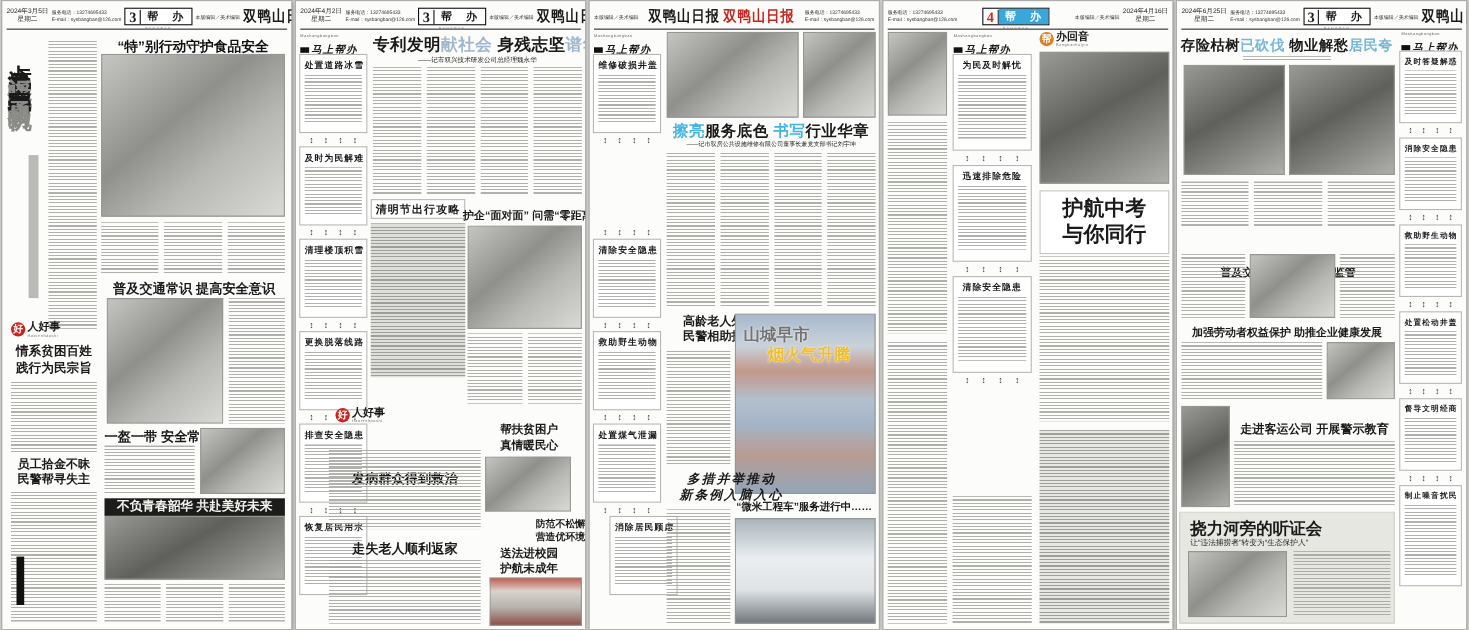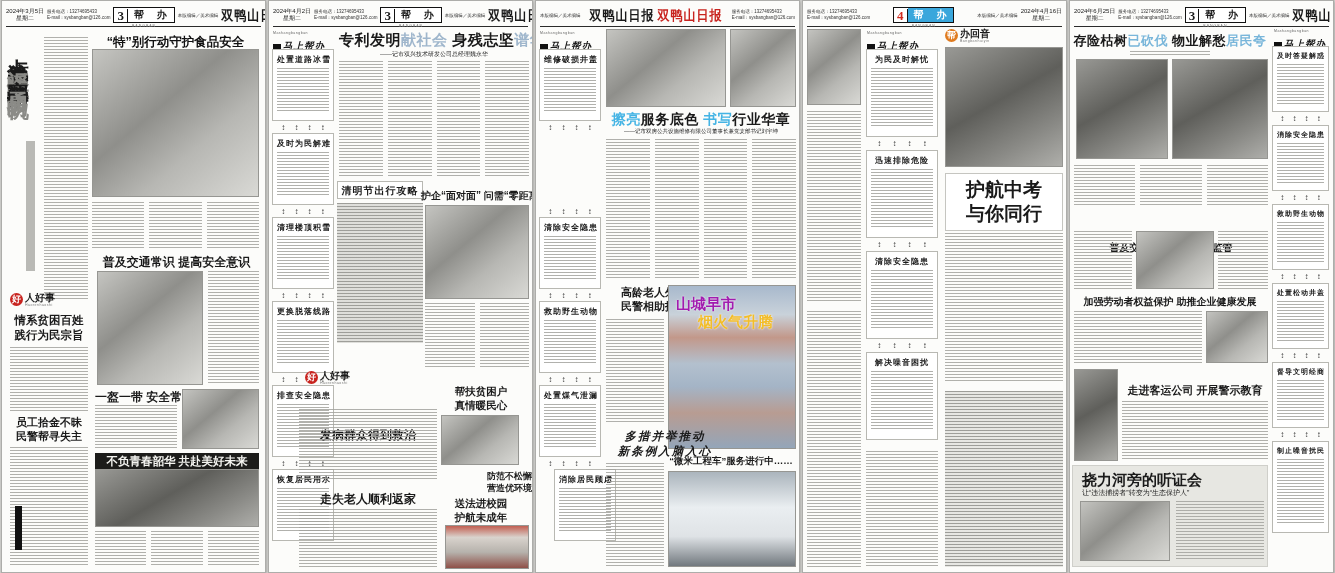--- a/index.html
+++ b/index.html
@@ -343,21 +343,21 @@
         <i></i>
       </div>
 
     <div class="b h-2l" style="left:70px;top:284px;width:118px;font-size:11px;">
       <div>高龄老人外出迷路</div>
       <div>民警相助护送回家</div>
     </div>
     <div class="b fx" style="left:70px;top:318px;width:58px;height:104px;"></div>
 
     <div class="b ph market" style="left:132px;top:284px;width:128px;height:164px;"></div>
-    <div class="b" style="left:140px;top:294px;width:110px;font-weight:900;font-size:15px;color:#a21caf;text-shadow:0 0 2px #fff;">山城早市</div>
+    <div class="b" style="left:140px;top:294px;width:110px;font-weight:900;font-size:15px;color:#737373;text-shadow:0 0 2px #fff;">山城早市</div>
     <div class="b" style="left:162px;top:312px;width:110px;font-weight:900;font-size:15px;color:#f2bd2a;text-shadow:0 0 2px #fff;">烟火气升腾</div>
 
     <div class="b h-2l" style="left:70px;top:428px;width:118px;font-size:11.5px;letter-spacing:2px;font-style:italic;">
       <div>多措并举推动</div>
       <div>新条例入脑入心</div>
     </div>
     <div class="b fx" style="left:70px;top:462px;width:58px;height:104px;"></div>
 
     <div class="b h-sec" style="left:130px;top:454px;width:130px;font-size:9.5px;">“微米工程车”服务进行中……</div>
     <div class="b ph van" style="left:132px;top:470px;width:128px;height:96px;"></div>
@@ -412,24 +412,20 @@
     <div class="b sb" style="left:63px;top:250px;width:72px;height:88px;">
         <div class="tt">清除安全隐患</div>
         <div class="fx" style="height:58px;"></div>
       </div>
     <div class="b chain" style="left:63px;top:338px;width:72px;height:13px;">
         <span>↕</span>
         <span>↕</span>
         <span>↕</span>
         <span>↕</span>
       </div>
-    <div class="b sb" style="left:63px;top:351px;width:72px;height:88px;">
-        <div class="tt">解决噪音困扰</div>
-        <div class="fx" style="height:58px;"></div>
-      </div>
     <div class="b fx" style="left:63px;top:450px;width:72px;height:116px;"></div>
 
     <div class="b bcir" style="left:142px;top:28px;">
       <span class="c org">帮</span>
       <span class="t"><span>办回音</span><span class="latin">Bangbanhuiyin</span></span>
     </div>
     <div class="b ph dark" style="left:142px;top:46px;width:118px;height:120px;"></div>
 
     <div class="b" style="left:142px;top:172px;width:118px;border:1px solid #c5c5c0;background:#fff;padding:4px 0;text-align:center;font-weight:900;font-size:19px;line-height:1.25;">
       <div>护航中考</div>

